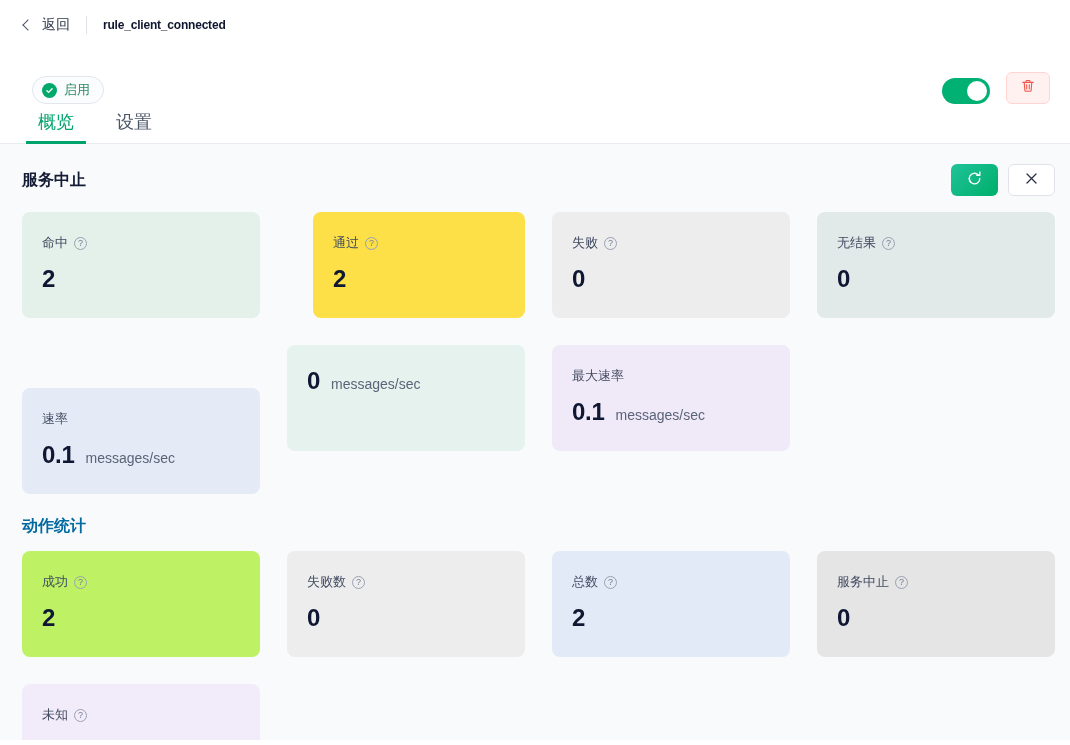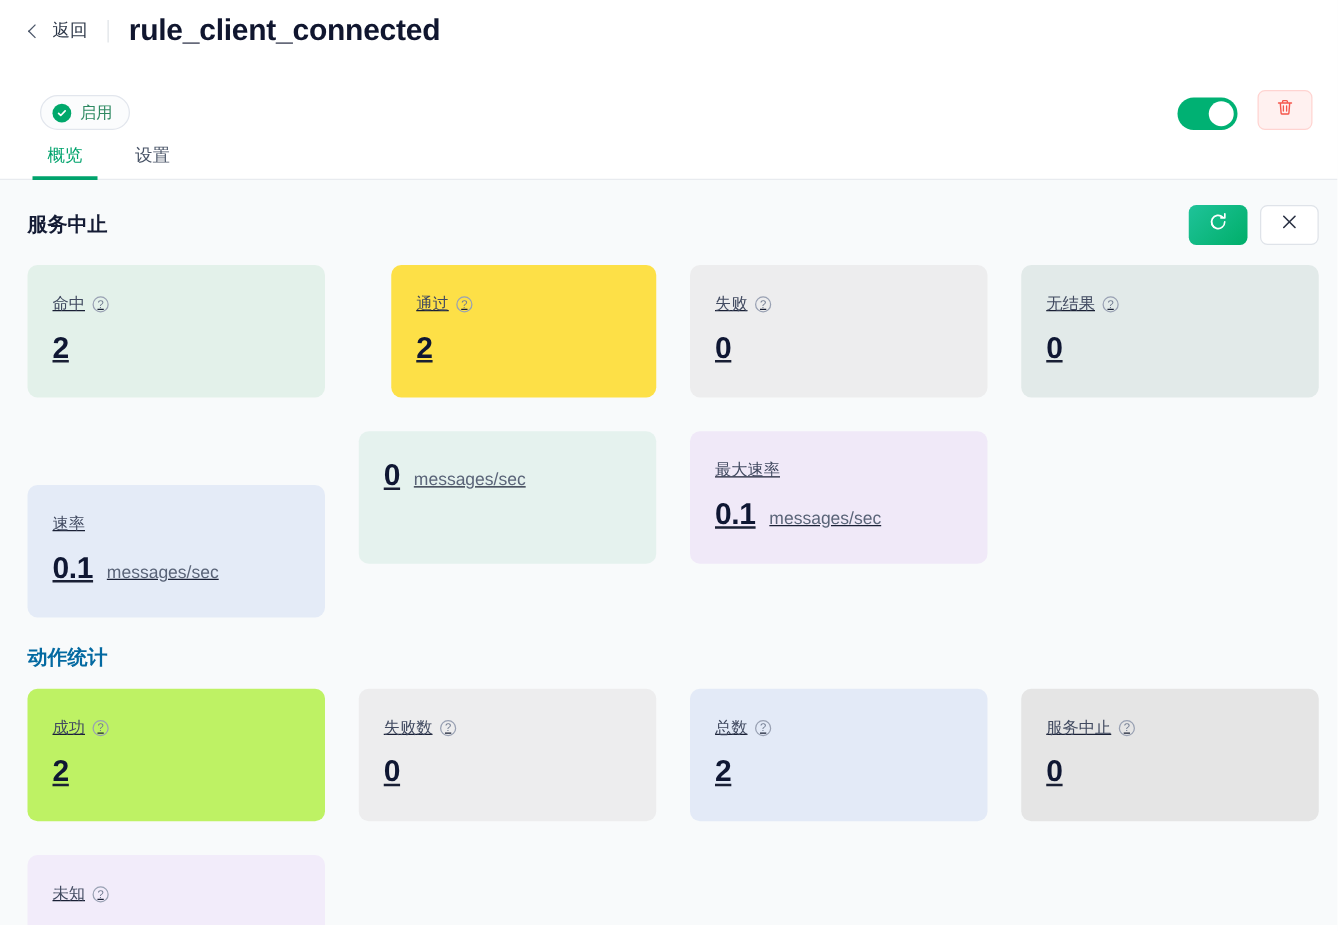--- a/index.html
+++ b/index.html
@@ -44,21 +44,21 @@
     font-size: 14px;
     color: #2d3748;
   }
   .header-divider {
     width: 1px;
     height: 18px;
     background: #dfe3e8;
     margin: 0 16px;
   }
   .page-title {
-    font-size: 24px;
+    font-size: 12px;
     font-weight: bold;
     color: #10162f;
     letter-spacing: -0.2px;
   }
 
   
   .status-row {
     height: 54px;
     display: flex;
     align-items: flex-end;
@@ -122,21 +122,21 @@
   .tab-bar {
     height: 40px;
     display: flex;
     align-items: flex-end;
     padding-left: 32px;
     background: #ffffff;
     border-bottom: 1px solid #e8ebef;
     position: relative;
   }
   .tab {
-    font-size: 14px;
+    font-size: 18px;
     color: #4a5568;
     padding: 0 6px 9px 6px;
     margin-right: 30px;
     cursor: pointer;
     position: relative;
   }
   .tab.active { color: #00a36c; }
   .tab.active::after {
     content: "";
     position: absolute;
@@ -194,21 +194,20 @@
 
   .card-grid {
     display: grid;
     grid-template-columns: repeat(4, 1fr);
     gap: 27px;
   }
   .stat-card {
     height: 106px;
     border-radius: 8px;
     padding: 22px 20px 0 20px;
-    text-decoration: underline;
   }
   .stat-label-row {
     display: flex;
     align-items: center;
     gap: 6px;
     margin-bottom: 13px;
   }
   .stat-label {
     font-size: 13px;
     color: #414a60;

